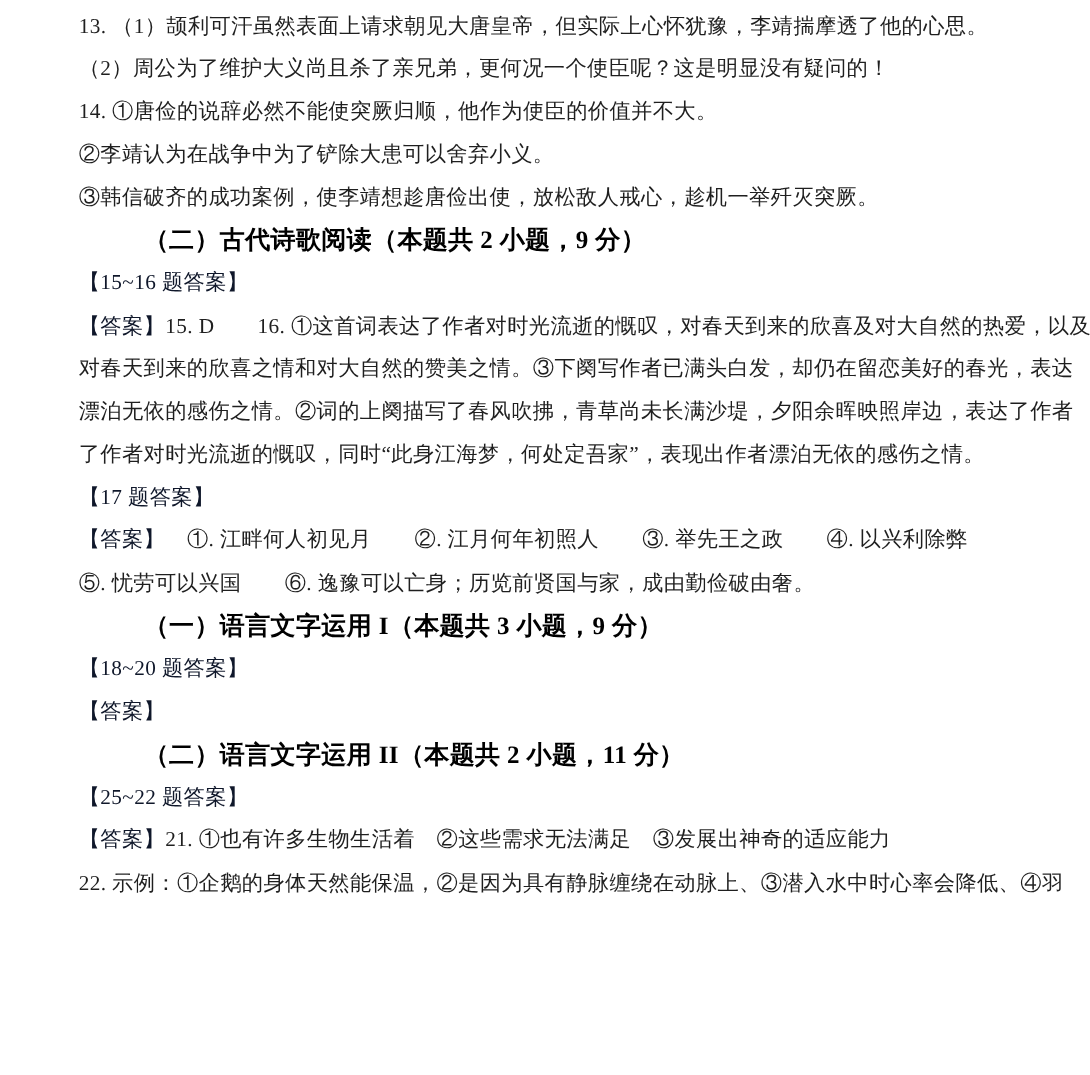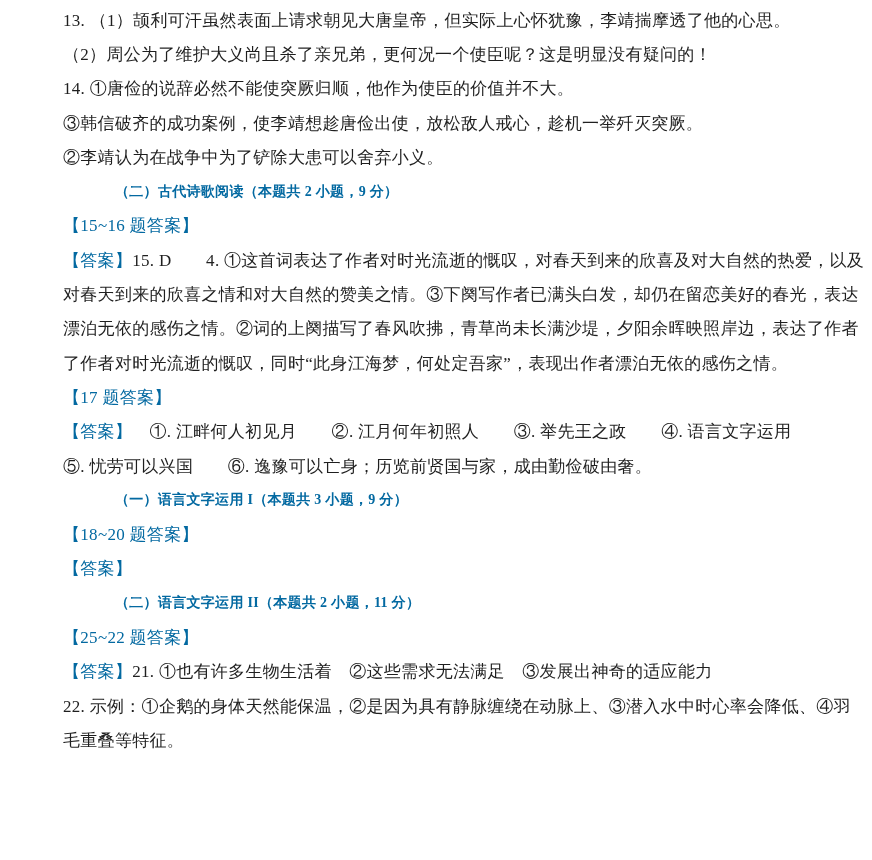--- a/index.html
+++ b/index.html
@@ -22,57 +22,56 @@
   }
   .line {
     margin: 0;
     height: 34.3px;
     display: flex;
     align-items: center;
     white-space: pre;
   }
   .heading {
     font-weight: bold;
-    font-size: 14px;
-    color: #0369a1;
+    font-size: 20px;
+    color: #000000;
     text-align: right;
   }
   .indent {
     padding-left: 52px;
   }
   .blue {
-    color: #0369a1;
+    color: #0f172a;
   }
 </style>
 </head>
 <body>
 
 <div class="doc">
 
   <p class="line">13. （1）颉利可汗虽然表面上请求朝见大唐皇帝，但实际上心怀犹豫，李靖揣摩透了他的心思。</p>
   <p class="line">（2）周公为了维护大义尚且杀了亲兄弟，更何况一个使臣呢？这是明显没有疑问的！</p>
   <p class="line">14. ①唐俭的说辞必然不能使突厥归顺，他作为使臣的价值并不大。</p>
+  <p class="line">②李靖认为在战争中为了铲除大患可以舍弃小义。</p>
   <p class="line">③韩信破齐的成功案例，使李靖想趁唐俭出使，放松敌人戒心，趁机一举歼灭突厥。</p>
-  <p class="line">②李靖认为在战争中为了铲除大患可以舍弃小义。</p>
 
   <p class="line heading indent">（二）古代诗歌阅读（本题共 2 小题，9 分）</p>
   <p class="line blue">【15~16 题答案】</p>
-  <p class="line"><span class="blue">【答案】</span><span>15. D　　4. ①这首词表达了作者对时光流逝的慨叹，对春天到来的欣喜及对大自然的热爱，以及</span></p>
+  <p class="line"><span class="blue">【答案】</span><span>15. D　　16. ①这首词表达了作者对时光流逝的慨叹，对春天到来的欣喜及对大自然的热爱，以及</span></p>
   <p class="line">对春天到来的欣喜之情和对大自然的赞美之情。③下阕写作者已满头白发，却仍在留恋美好的春光，表达</p>
   <p class="line">漂泊无依的感伤之情。②词的上阕描写了春风吹拂，青草尚未长满沙堤，夕阳余晖映照岸边，表达了作者</p>
   <p class="line">了作者对时光流逝的慨叹，同时“此身江海梦，何处定吾家”，表现出作者漂泊无依的感伤之情。</p>
 
   <p class="line blue">【17 题答案】</p>
-  <p class="line"><span class="blue">【答案】</span><span>　①. 江畔何人初见月　　②. 江月何年初照人　　③. 举先王之政　　④. 语言文字运用</span></p>
+  <p class="line"><span class="blue">【答案】</span><span>　①. 江畔何人初见月　　②. 江月何年初照人　　③. 举先王之政　　④. 以兴利除弊</span></p>
   <p class="line">⑤. 忧劳可以兴国　　⑥. 逸豫可以亡身；历览前贤国与家，成由勤俭破由奢。</p>
 
 
   <p class="line heading indent">（一）语言文字运用 I（本题共 3 小题，9 分）</p>
   <p class="line blue">【18~20 题答案】</p>
   <p class="line"><span class="blue">【答案】</span></p>
 
   <p class="line heading indent">（二）语言文字运用 II（本题共 2 小题，11 分）</p>
   <p class="line blue">【25~22 题答案】</p>
   <p class="line"><span class="blue">【答案】</span><span>21. ①也有许多生物生活着　②这些需求无法满足　③发展出神奇的适应能力</span></p>
   <p class="line">22. 示例：①企鹅的身体天然能保温，②是因为具有静脉缠绕在动脉上、③潜入水中时心率会降低、④羽</p>
-  <p class="line">毛重叠等特征。</p>
 
 </div>
 
 </body></html>

